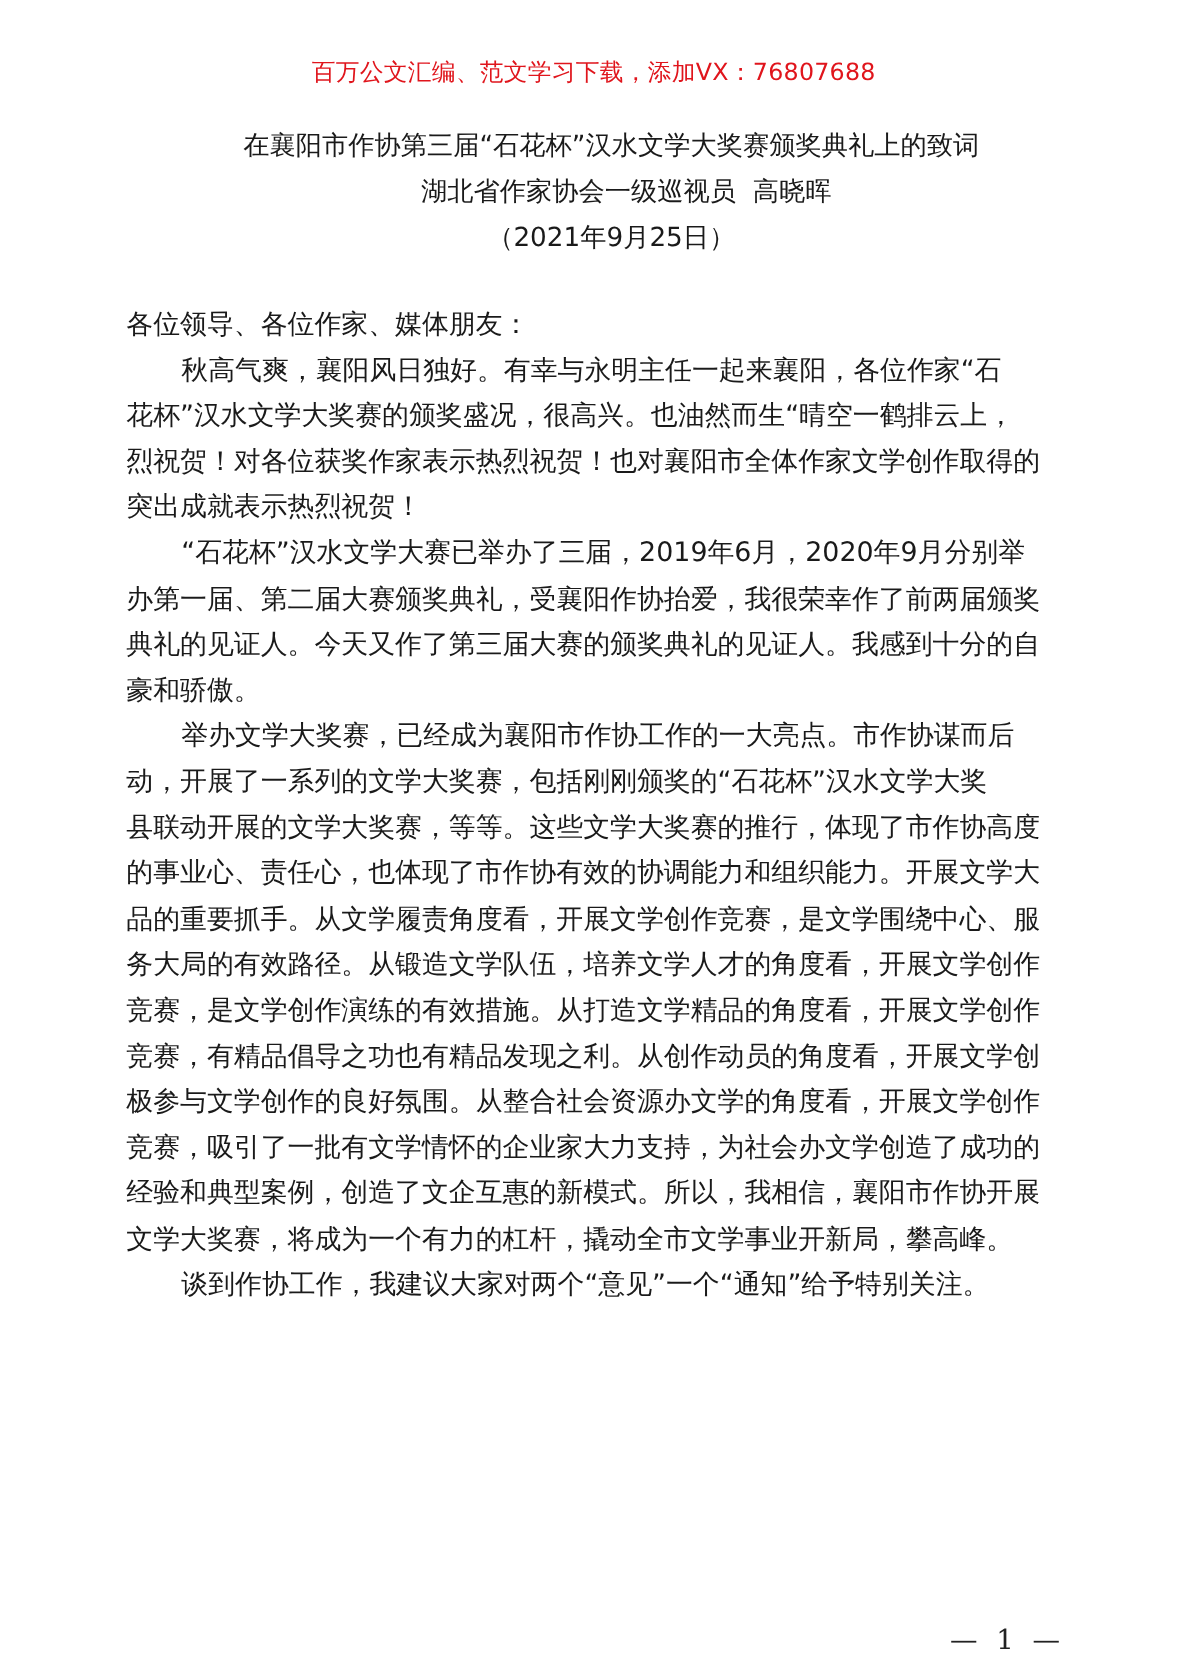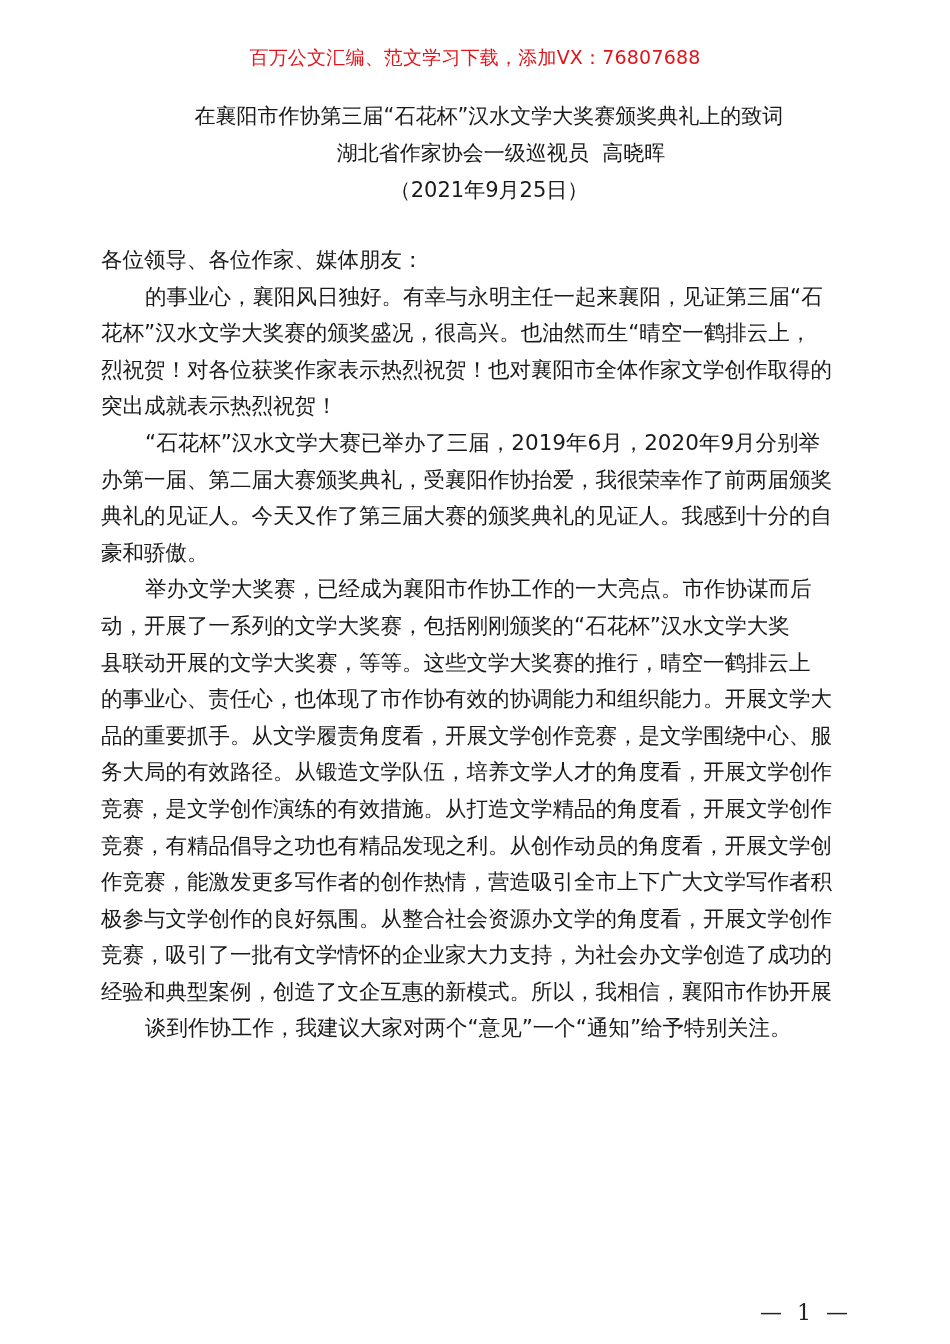--- a/index.html
+++ b/index.html
@@ -25,46 +25,46 @@
 <div class="title-block">
   <div>在襄阳市作协第三届“石花杯”汉水文学大奖赛颁奖典礼上的致词</div>
   <div style="white-space:pre;padding-left:24px;">湖北省作家协会一级巡视员  高晓晖</div>
   <div>（2021年9月25日）</div>
 </div>
 
 <div class="body-text">
   <div class="line">各位领导、各位作家、媒体朋友：</div>
 
   <div>
-    <div class="line indent">的事业心，襄阳风日独好。有幸与永明主任一起来襄阳，见证第三届“石</div>
+    <div class="line indent">秋高气爽，襄阳风日独好。有幸与永明主任一起来襄阳，各位作家“石</div>
     <div class="line">花杯”汉水文学大奖赛的颁奖盛况，很高兴。也油然而生“晴空一鹤排云上，</div>
     <div class="line">烈祝贺！对各位获奖作家表示热烈祝贺！也对襄阳市全体作家文学创作取得的</div>
     <div class="line">突出成就表示热烈祝贺！</div>
   </div>
 
   <div>
     <div class="line indent">“石花杯”汉水文学大赛已举办了三届，2019年6月，2020年9月分别举</div>
     <div class="line">办第一届、第二届大赛颁奖典礼，受襄阳作协抬爱，我很荣幸作了前两届颁奖</div>
     <div class="line">典礼的见证人。今天又作了第三届大赛的颁奖典礼的见证人。我感到十分的自</div>
     <div class="line">豪和骄傲。</div>
   </div>
 
   <div>
     <div class="line indent">举办文学大奖赛，已经成为襄阳市作协工作的一大亮点。市作协谋而后</div>
     <div class="line">动，开展了一系列的文学大奖赛，包括刚刚颁奖的“石花杯”汉水文学大奖</div>
-    <div class="line">县联动开展的文学大奖赛，等等。这些文学大奖赛的推行，晴空一鹤排云上</div>
+    <div class="line">县联动开展的文学大奖赛，等等。这些文学大奖赛的推行，体现了市作协高度</div>
     <div class="line">的事业心、责任心，也体现了市作协有效的协调能力和组织能力。开展文学大</div>
     <div class="line">品的重要抓手。从文学履责角度看，开展文学创作竞赛，是文学围绕中心、服</div>
     <div class="line">务大局的有效路径。从锻造文学队伍，培养文学人才的角度看，开展文学创作</div>
     <div class="line">竞赛，是文学创作演练的有效措施。从打造文学精品的角度看，开展文学创作</div>
     <div class="line">竞赛，有精品倡导之功也有精品发现之利。从创作动员的角度看，开展文学创</div>
-    <div class="line">作竞赛，能激发更多写作者的创作热情，营造吸引全市上下广大文学写作者积</div>
     <div class="line">极参与文学创作的良好氛围。从整合社会资源办文学的角度看，开展文学创作</div>
     <div class="line">竞赛，吸引了一批有文学情怀的企业家大力支持，为社会办文学创造了成功的</div>
     <div class="line">经验和典型案例，创造了文企互惠的新模式。所以，我相信，襄阳市作协开展</div>
+    <div class="line">文学大奖赛，将成为一个有力的杠杆，撬动全市文学事业开新局，攀高峰。</div>
   </div>
 
   <div>
     <div class="line indent">谈到作协工作，我建议大家对两个“意见”一个“通知”给予特别关注。</div>
   </div>
 </div>
 
 <div class="page-number">— 1 —</div>
 
 </body></html>

